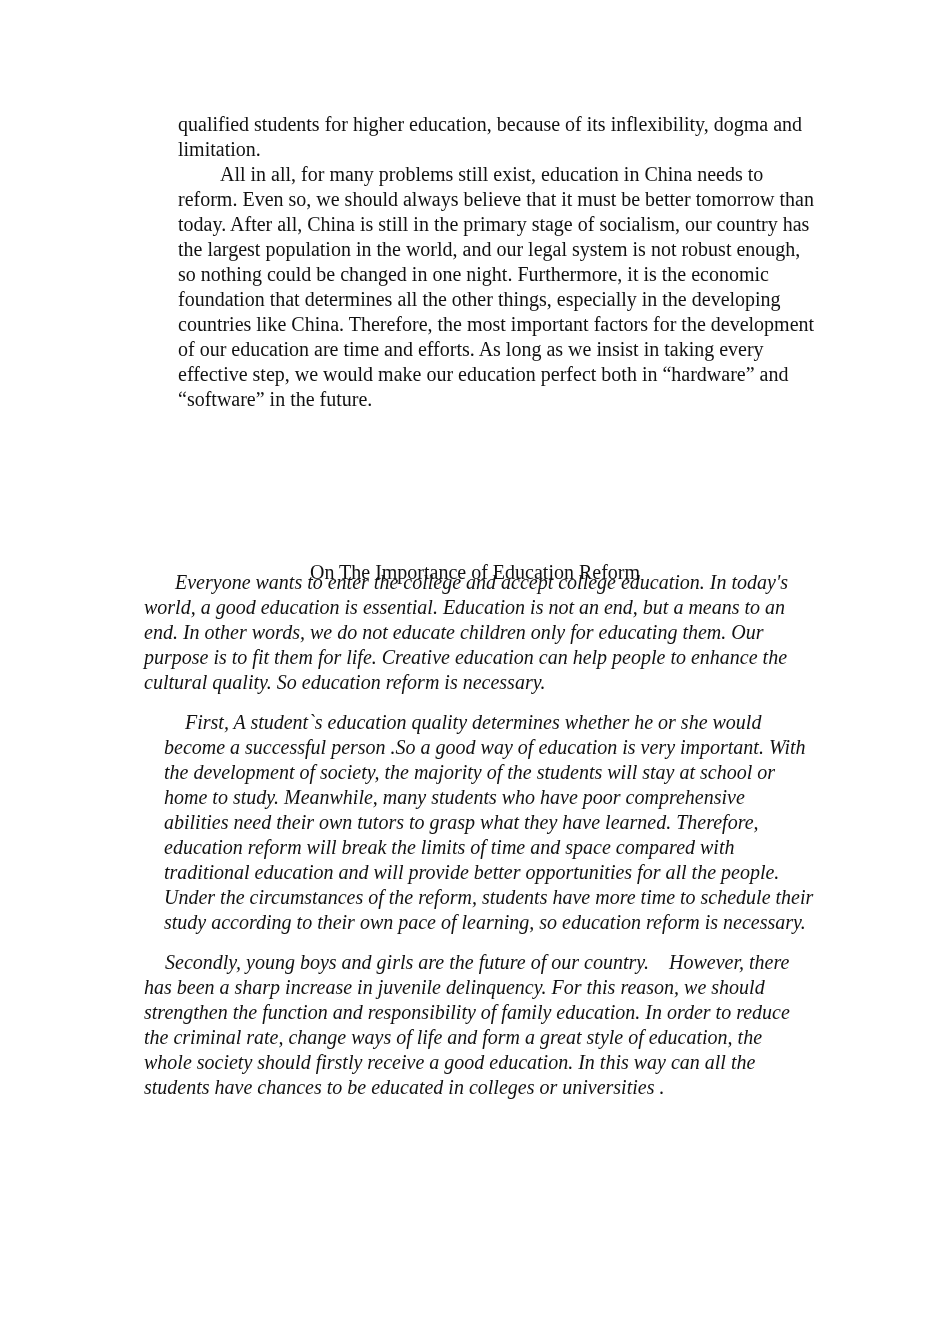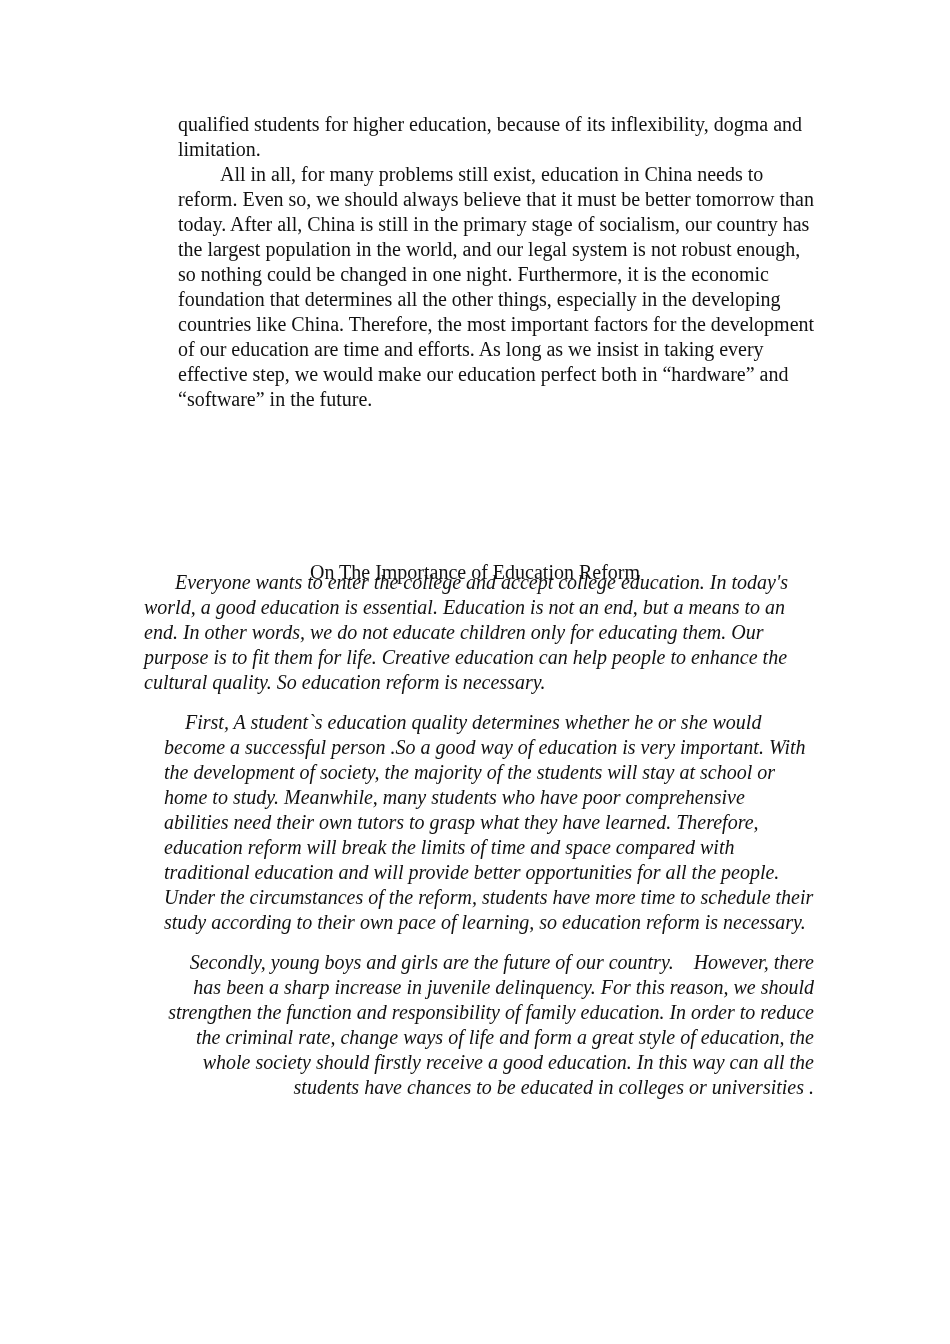--- a/index.html
+++ b/index.html
@@ -55,21 +55,21 @@
       top: 570px;
       width: 670px;
       font-style: italic;
     }
     .block-bottom p {
       margin: 0 0 15px 0;
       text-align: left;
     }
     .block-bottom p.p1 { text-indent: 31px; }
     .block-bottom p.p2 { text-indent: 21px; margin-left: 20px; }
-    .block-bottom p.p3 { text-indent: 21px; text-align: right; }
+    .block-bottom p.p3 { text-indent: 21px; }
   </style>
 </head>
 <body>
 
 <div class="page">
 
   <div class="block-top">
     <p>qualified students for higher education, because of its inflexibility, dogma and limitation.</p>
     <p class="indent">All in all, for many problems still exist, education in China needs to reform. Even so, we should always believe that it must be better tomorrow than today. After all, China is still in the primary stage of socialism, our country has the largest population in the world, and our legal system is not robust enough, so nothing could be changed in one night. Furthermore, it is the economic foundation that determines all the other things, especially in the developing countries like China. Therefore, the most important factors for the development of our education are time and efforts. As long as we insist in taking every effective step, we would make our education perfect both in “hardware” and “software” in the future.</p>
   </div>

